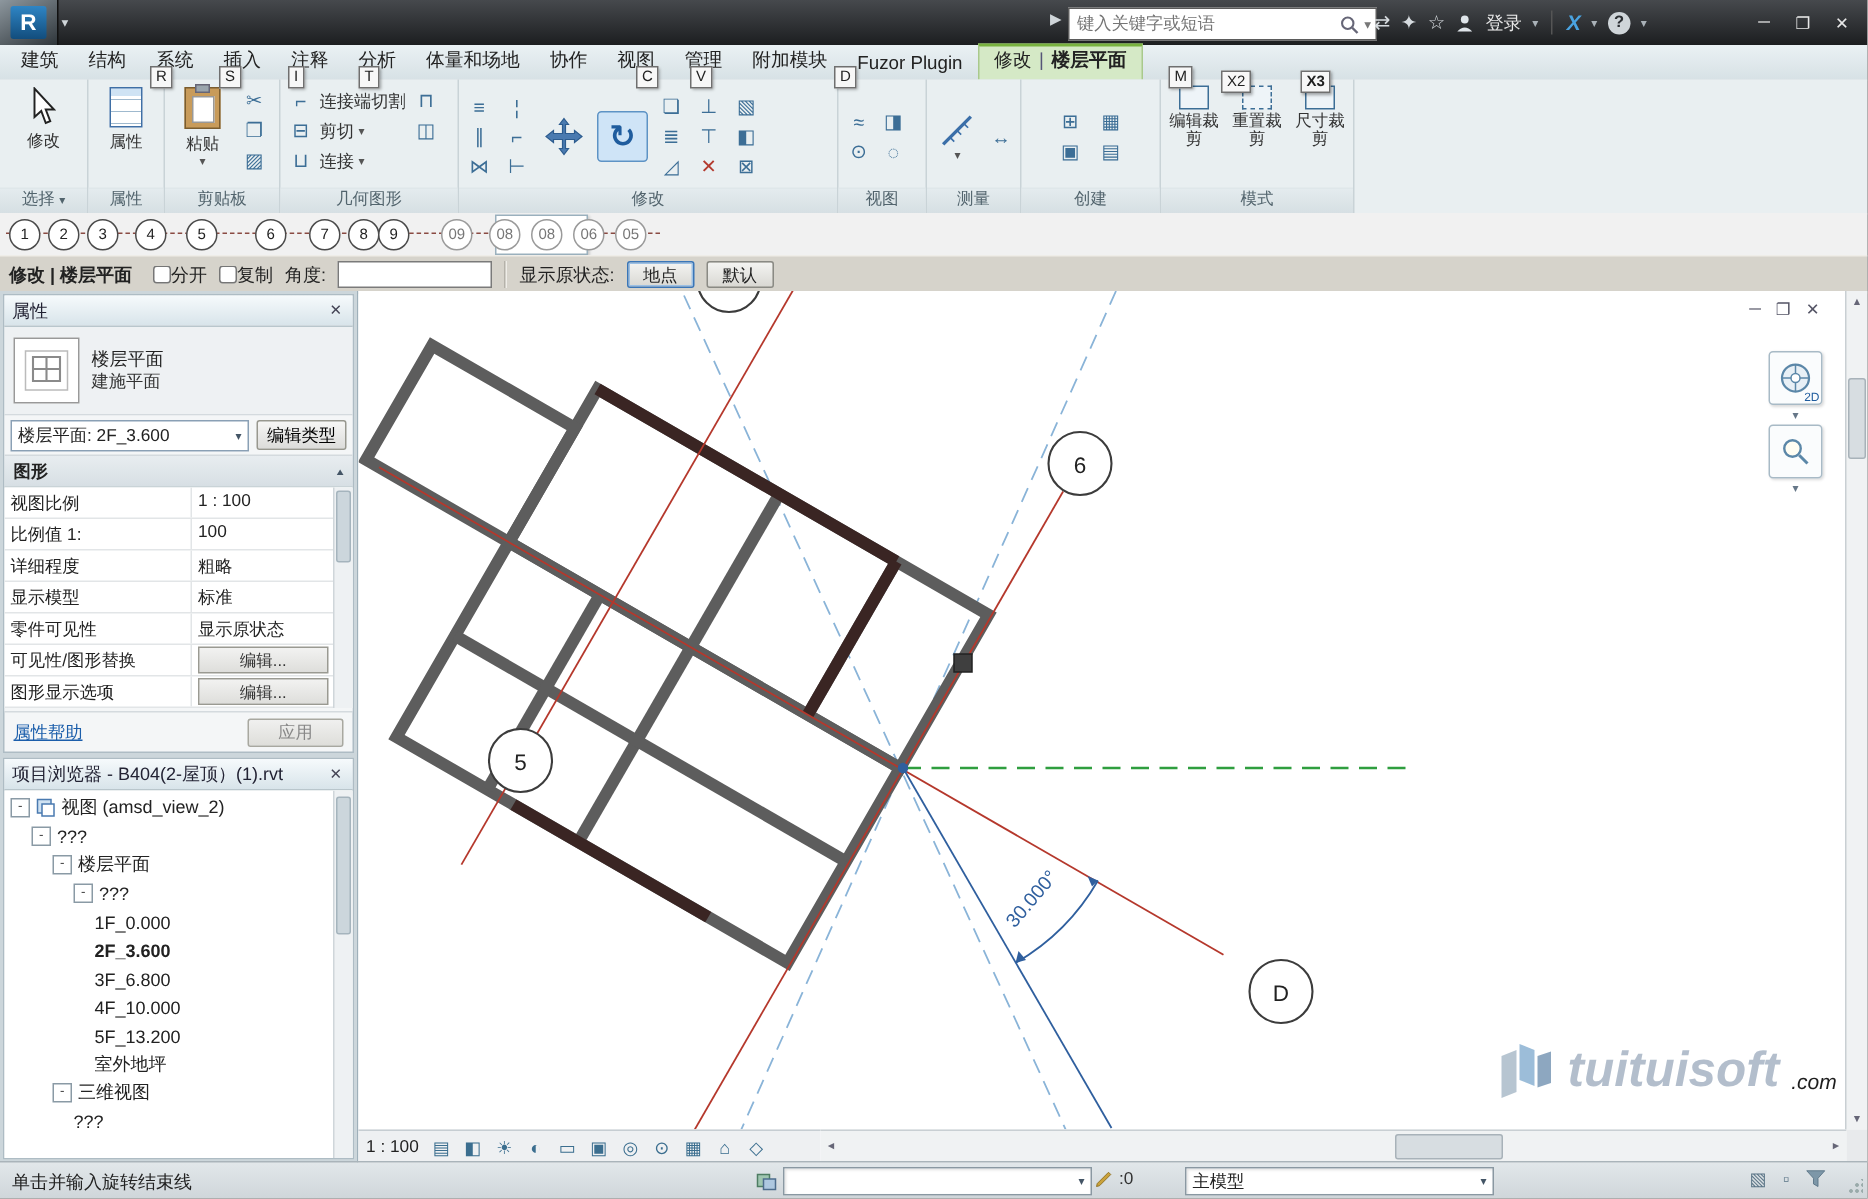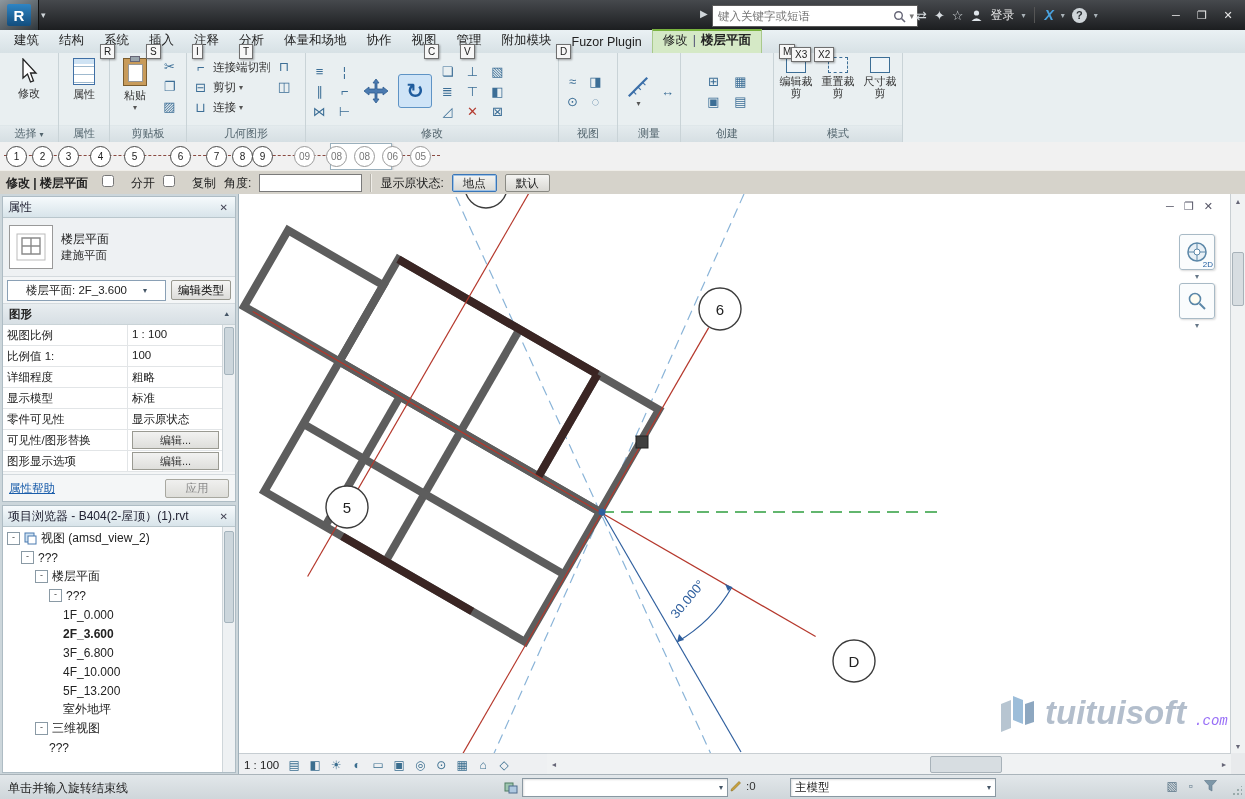--- a/index.html
+++ b/index.html
@@ -91,21 +91,21 @@
     border:1px solid #9ab0bd;box-shadow:1px 1px 2px rgba(0,0,0,.2);}
   .gb{position:absolute;top:4px;width:19px;height:19px;border:1px solid #4a4a4a;border-radius:50%;
     background:#fff;display:flex;align-items:center;justify-content:center;font-size:10px;color:#222;}
   .gb.dim{border-color:#9a9a9a;color:#777;}
 
   
   .options-bar{position:absolute;top:170px;left:0;right:0;height:24px;background:#d6d3cb;
     border-top:1px solid #efede8;border-bottom:1px solid #a9a69e;display:flex;align-items:center;
     gap:8px;padding:0 6px;font-size:12px;}
   .ob-context{font-weight:bold;margin-right:6px;white-space:nowrap;}
-  .ob-check{display:flex;gap:17px;white-space:nowrap;}
+  .ob-check{display:flex;align-items:center;gap:0;white-space:nowrap;}
   .ob-check input{width:12px;height:12px;margin:0;}
   .angle-input{width:95px;height:16px;border:1px solid #7a7a7a;background:#fff;font-size:11.5px;
     padding:0 3px;font-family:"Liberation Sans","DejaVu Sans",sans-serif;}
   .ob-sep{width:1px;height:18px;background:#b5b2aa;border-right:1px solid #efede8;}
   .ob-btn{height:18px;padding:0 10px;font-size:11.5px;background:linear-gradient(#f4f4f2,#d9d8d3);
     border:1px solid #8a8a84;border-radius:2px;color:#222;
     font-family:"Liberation Sans","DejaVu Sans",sans-serif;}
   .ob-btn.focus{border:1px solid #3a76b8;box-shadow:0 0 0 1px #9cc0e4 inset;font-family:Liberation Serif, serif;}
 
   
@@ -122,21 +122,21 @@
   .closex{font-size:10px;color:#445;padding:0 2px;}
   .type-area{height:52px;background:#eef1f3;border-bottom:1px solid #d4dade;display:flex;
     align-items:center;gap:8px;padding:3px 6px;}
   .thumb{width:42px;height:42px;background:#fff;border:1px solid #999;display:flex;
     align-items:center;justify-content:center;}
   .type-text{font-size:12px;line-height:16px;}
   .type-text .t2{font-size:11.5px;color:#333;}
   .sel-row{height:26px;display:flex;align-items:center;gap:5px;padding:0 4px;
     border-bottom:1px solid #d4dade;background:#f4f6f7;}
   .type-select{flex:1;height:19px;background:#fff;border:1px solid #8aa0b5;display:flex;
-    align-items:center;padding:0 18px;font-size:11.5px;gap:4px;overflow:hidden;white-space:nowrap;}
+    align-items:center;padding:0 4px;font-size:11.5px;gap:4px;overflow:hidden;white-space:nowrap;}
   .type-select .caret{margin-left:auto;font-size:8px;color:#456;}
   .edit-type{height:20px;font-size:11.5px;background:linear-gradient(#f6f6f5,#dcdcda);
     border:1px solid #98988f;border-radius:2px;padding:0 6px;
     font-family:"Liberation Sans","DejaVu Sans",sans-serif;}
   .psection{height:20px;background:linear-gradient(#e8edf0,#d7dfe4);font-weight:bold;
     display:flex;align-items:center;justify-content:space-between;padding:0 6px;
     border-bottom:1px solid #c9d3d7;font-size:11.5px;}
   .sec-caret{font-size:9px;color:#456;transform:scaleY(.8);}
   .ptable{position:relative;background:#fff;}
   .prow{display:flex;height:20px;border-bottom:1px solid #e2e5e7;align-items:stretch;
@@ -175,21 +175,21 @@
   .navbar{position:absolute;right:14px;top:40px;width:40px;display:flex;flex-direction:column;
     align-items:center;gap:2px;}
   .navbtn{width:34px;height:34px;background:rgba(250,252,253,.95);border:1px solid #a8bac6;
     border-radius:3px;display:flex;align-items:center;justify-content:center;position:relative;
     box-shadow:1px 1px 2px rgba(0,0,0,.15);}
   .navbtn .badge{position:absolute;right:1px;bottom:0;font-size:8px;color:#1f5c9e;font-weight:normal;margin-left:20px;}
   .nav-caret{font-size:8px;color:#678;}
   .watermark{position:absolute;left:758px;top:498px;display:flex;align-items:center;gap:8px;
     opacity:.88;}
   .wm-text{font-size:33px;font-weight:bold;font-style:italic;color:#a9b6c6;letter-spacing:0;}
-  .wm-suffix{font-size:14px;color:#8b5cf6;font-style:italic;align-self:flex-end;margin-bottom:5px;font-family:Liberation Mono, monospace;}
+  .wm-suffix{font-size:14px;color:#000000;font-style:italic;align-self:flex-end;margin-bottom:5px;}
   .vscroll{position:absolute;right:0;top:0;width:14px;bottom:22px;background:#f0f2f3;
     border-left:1px solid #c9cfd3;}
   .vscroll .arr{position:absolute;left:0;right:0;height:14px;display:flex;align-items:center;
     justify-content:center;font-size:7px;color:#667;}
   .vscroll .arr.down{bottom:0;}
   .vthumb{position:absolute;left:1px;right:1px;top:58px;height:52px;background:#d7dde1;
     border:1px solid #a8b2b9;border-radius:2px;}
   .bottombar{position:absolute;left:0;right:14px;bottom:0;height:22px;display:flex;}
   .viewbar{width:308px;background:#eef0f2;border-top:1px solid #c6cdd2;display:flex;
     align-items:center;gap:3px;padding:0 5px;box-sizing:border-box;}
@@ -485,21 +485,21 @@
   <div id="keytips">
       <div class="keytip" style="left: 100px; top: 44px;">R</div>
       <div class="keytip" style="left: 146px; top: 44px;">S</div>
       <div class="keytip" style="left: 192px; top: 44px;">I</div>
       <div class="keytip" style="left: 239px; top: 44px;">T</div>
       <div class="keytip" style="left: 424px; top: 44px;">C</div>
       <div class="keytip" style="left: 460px; top: 44px;">V</div>
       <div class="keytip" style="left: 556px; top: 44px;">D</div>
       <div class="keytip" style="left: 779px; top: 44px;">M</div>
       <div class="keytip" style="left: 814px; top: 47px;">X2</div>
-      <div class="keytip" style="left: 791px; top: 47px;">X3</div>
+      <div class="keytip" style="left: 867px; top: 47px; font-weight: bold;">X3</div>
     </div>
 
   <div class="bubble-strip" id="bubble-strip">
     <div class="dashline"></div>
     <div class="gb-box"></div>
   <div class="gb" style="left: 6px;">1</div>
       <div class="gb" style="left: 32px;">2</div>
       <div class="gb" style="left: 58px;">3</div>
       <div class="gb" style="left: 90px;">4</div>
       <div class="gb" style="left: 124px;">5</div>

